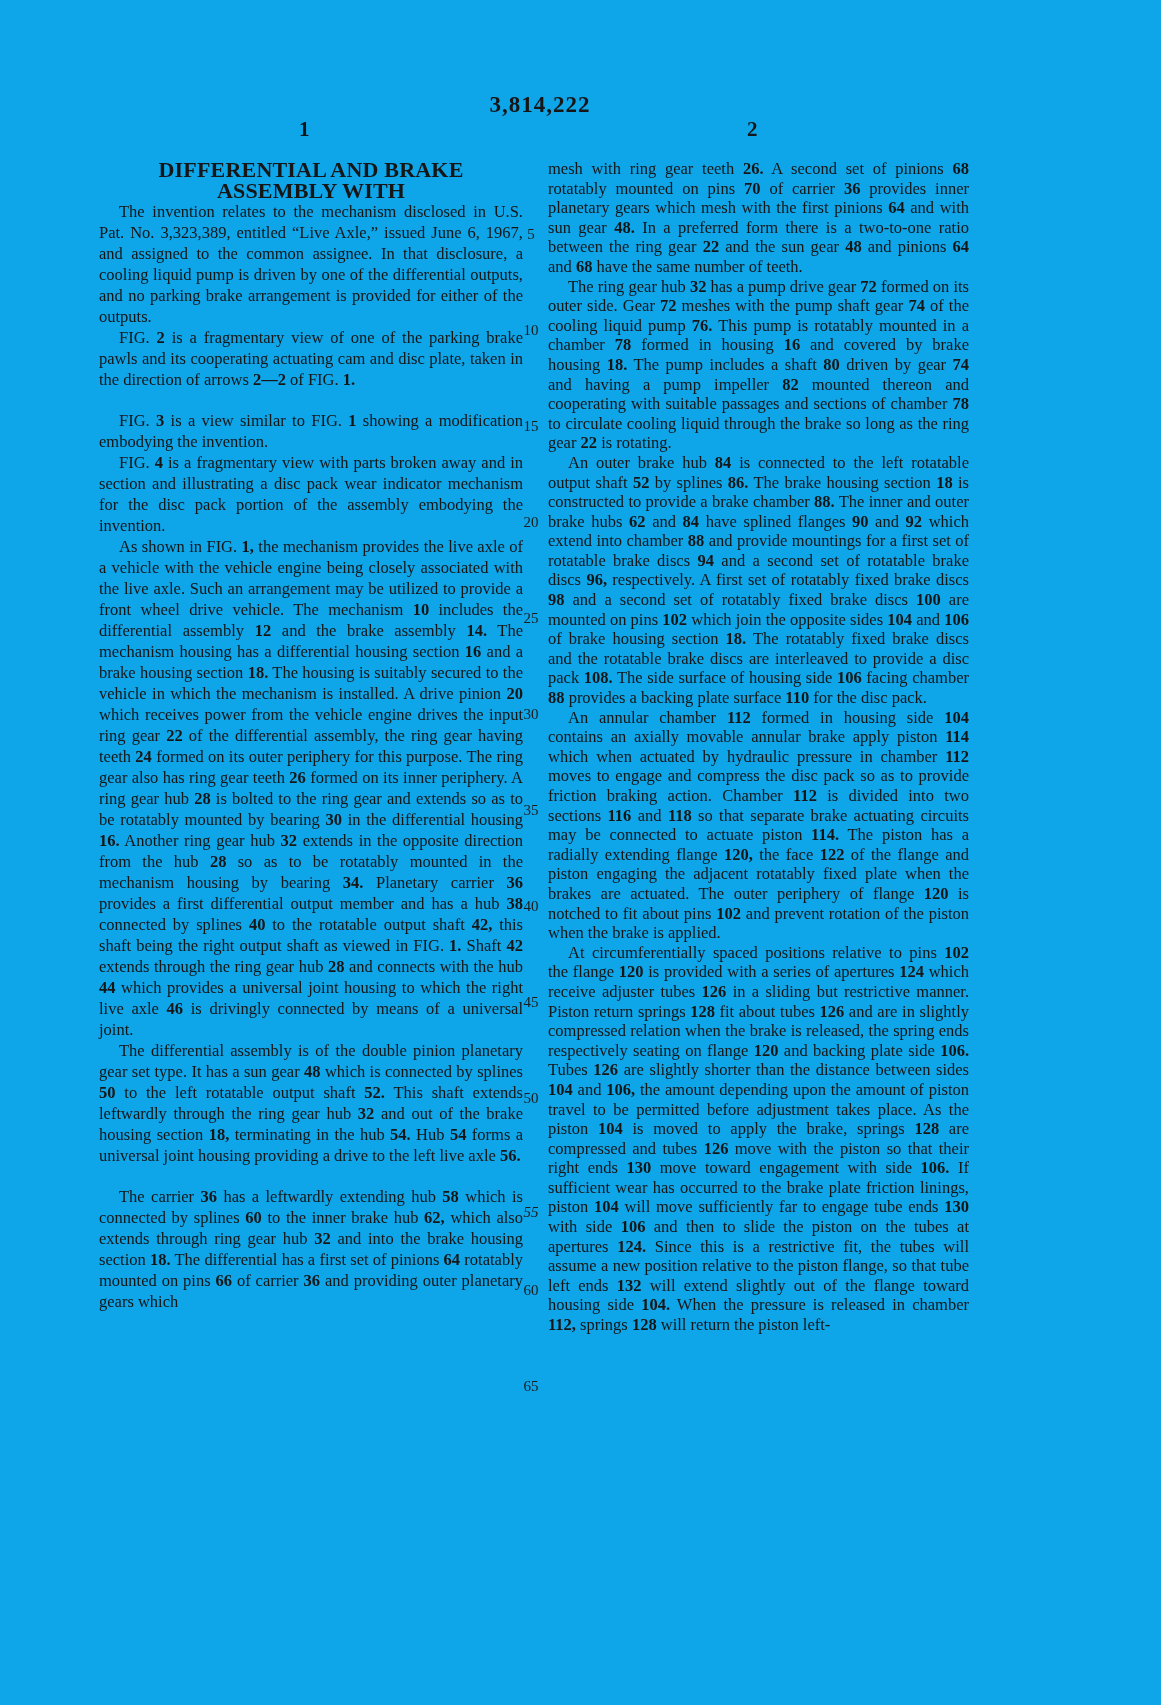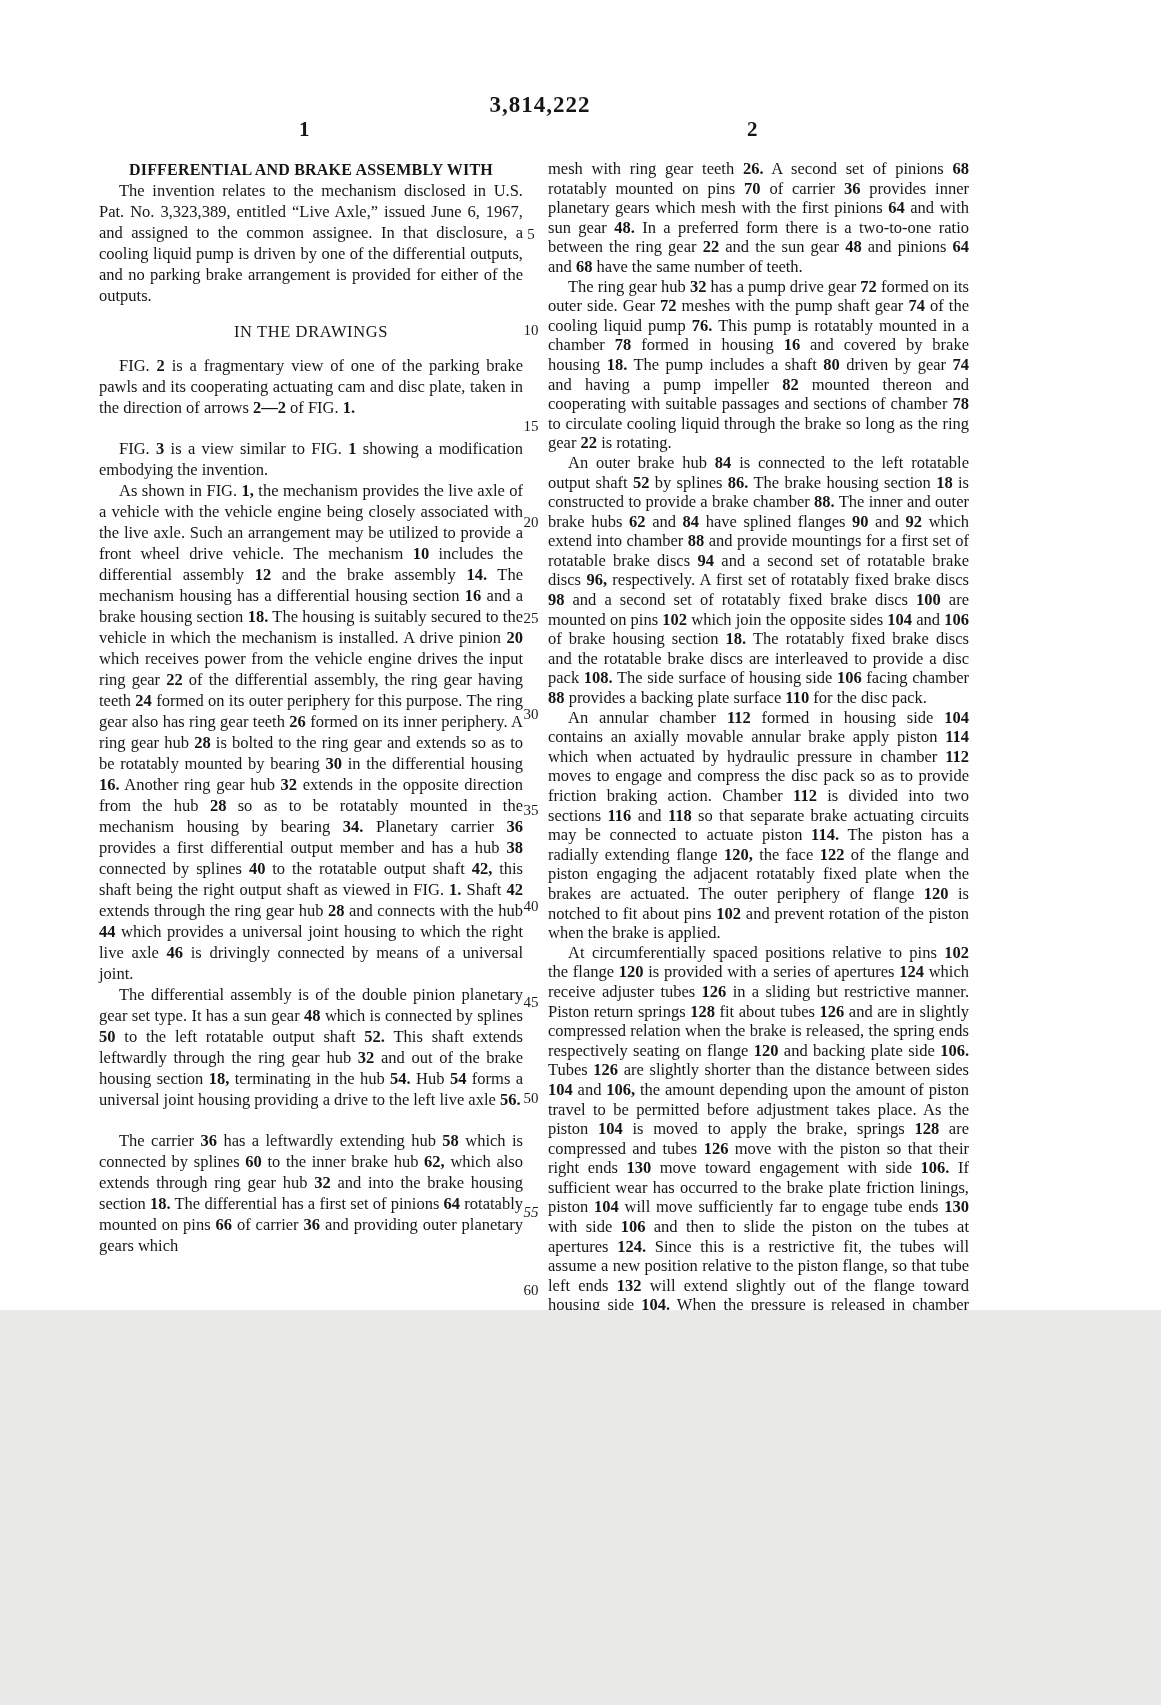--- a/index.html
+++ b/index.html
@@ -3,22 +3,22 @@
 <meta charset="utf-8">
 <style>
   html,body{margin:0;padding:0;}
   body{
     width:1161px;height:1705px;
     background:#e9e9e7;
     font-family:"Liberation Serif","DejaVu Serif",serif;
   }
   .page{
     position:relative;
-    width:1161px;height:1310px;
-    background:#ffffff;
+    width:1161px;height:1705px;
+    background:#0ea5e9;
     color:#161616;
     overflow:hidden;
   }
   .patent-number{
     position:absolute;top:92px;left:430px;width:220px;
     text-align:center;font-size:23px;font-weight:bold;letter-spacing:1px;
   }
   .colnum{
     position:absolute;top:117px;
     font-size:21px;font-weight:bold;
@@ -28,21 +28,21 @@
   .col{
     position:absolute;top:159px;
     text-align:justify;
     font-size:16.5px;
   }
   .col-left{left:99px;width:424px;line-height:21px;}
   .col-right{left:548px;width:421px;line-height:19.6px;}
   .blk{margin:0;}
   .blk.title-line{
     font-weight:bold;text-align:center;text-indent:0;
-    font-size:16px;line-height:21px;letter-spacing:0.2px;
+    font-size:22px;line-height:21px;letter-spacing:0.2px;
   }
   .blk.heading{
     text-align:center;text-indent:0;
     margin:15px 0 13px;letter-spacing:0.6px;
   }
   .blk.para{text-indent:20px;}
   .blk.para-flush{text-indent:0;}
   .blk.gap{height:20px;}
   .blk b{font-weight:bold;}
   .gutter{position:absolute;top:0;left:0;width:0;height:0;}
@@ -69,24 +69,24 @@
       <span class="linenum" style="top: 897px;">40</span>
       <span class="linenum" style="top: 993px;">45</span>
       <span class="linenum" style="top: 1089px;">50</span>
       <span class="linenum" style="top: 1203px; font-style: italic;">55</span>
       <span class="linenum" style="top: 1281px;">60</span>
       <span class="linenum" style="top: 1377px;">65</span>
     </div>
   <div class="col col-left">
       <div class="blk title-line">DIFFERENTIAL AND BRAKE ASSEMBLY WITH</div>
       <div class="blk para">The invention relates to the mechanism disclosed in U.S. Pat. No. 3,323,389, entitled “Live Axle,” issued June 6, 1967, and assigned to the common assignee. In that disclosure, a cooling liquid pump is driven by one of the differential outputs, and no parking brake arrangement is provided for either of the outputs.</div>
-      <div class="blk heading">IN THE DRAWINGS</div>
       <div class="blk para">FIG. <b>2</b> is a fragmentary view of one of the parking brake pawls and its cooperating actuating cam and disc plate, taken in the direction of arrows <b>2—2</b> of FIG. <b>1.</b></div>
       <div class="blk gap"></div>
       <div class="blk para">FIG. <b>3</b> is a view similar to FIG. <b>1</b> showing a modification embodying the invention.</div>
+      <div class="blk para">FIG. <b>4</b> is a fragmentary view with parts broken away and in section and illustrating a disc pack wear indicator mechanism for the disc pack portion of the assembly embodying the invention.</div>
       <div class="blk para">As shown in FIG. <b>1,</b> the mechanism provides the live axle of a vehicle with the vehicle engine being closely associated with the live axle. Such an arrangement may be utilized to provide a front wheel drive vehicle. The mechanism <b>10</b> includes the differential assembly <b>12</b> and the brake assembly <b>14.</b> The mechanism housing has a differential housing section <b>16</b> and a brake housing section <b>18.</b> The housing is suitably secured to the vehicle in which the mechanism is installed. A drive pinion <b>20</b> which receives power from the vehicle engine drives the input ring gear <b>22</b> of the differential assembly, the ring gear having teeth <b>24</b> formed on its outer periphery for this purpose. The ring gear also has ring gear teeth <b>26</b> formed on its inner periphery. A ring gear hub <b>28</b> is bolted to the ring gear and extends so as to be rotatably mounted by bearing <b>30</b> in the differential housing <b>16.</b> Another ring gear hub <b>32</b> extends in the opposite direction from the hub <b>28</b> so as to be rotatably mounted in the mechanism housing by bearing <b>34.</b> Planetary carrier <b>36</b> provides a first differential output member and has a hub <b>38</b> connected by splines <b>40</b> to the rotatable output shaft <b>42,</b> this shaft being the right output shaft as viewed in FIG. <b>1.</b> Shaft <b>42</b> extends through the ring gear hub <b>28</b> and connects with the hub <b>44</b> which provides a universal joint housing to which the right live axle <b>46</b> is drivingly connected by means of a universal joint.</div>
       <div class="blk para">The differential assembly is of the double pinion planetary gear set type. It has a sun gear <b>48</b> which is connected by splines <b>50</b> to the left rotatable output shaft <b>52.</b> This shaft extends leftwardly through the ring gear hub <b>32</b> and out of the brake housing section <b>18,</b> terminating in the hub <b>54.</b> Hub <b>54</b> forms a universal joint housing providing a drive to the left live axle <b>56.</b></div>
       <div class="blk gap"></div>
       <div class="blk para">The carrier <b>36</b> has a leftwardly extending hub <b>58</b> which is connected by splines <b>60</b> to the inner brake hub <b>62,</b> which also extends through ring gear hub <b>32</b> and into the brake housing section <b>18.</b> The differential has a first set of pinions <b>64</b> rotatably mounted on pins <b>66</b> of carrier <b>36</b> and providing outer planetary gears which</div>
     </div>
   <div class="col col-right">
       <div class="blk para-flush">mesh with ring gear teeth <b>26.</b> A second set of pinions <b>68</b> rotatably mounted on pins <b>70</b> of carrier <b>36</b> provides inner planetary gears which mesh with the first pinions <b>64</b> and with sun gear <b>48.</b> In a preferred form there is a two-to-one ratio between the ring gear <b>22</b> and the sun gear <b>48</b> and pinions <b>64</b> and <b>68</b> have the same number of teeth.</div>
       <div class="blk para">The ring gear hub <b>32</b> has a pump drive gear <b>72</b> formed on its outer side. Gear <b>72</b> meshes with the pump shaft gear <b>74</b> of the cooling liquid pump <b>76.</b> This pump is rotatably mounted in a chamber <b>78</b> formed in housing <b>16</b> and covered by brake housing <b>18.</b> The pump includes a shaft <b>80</b> driven by gear <b>74</b> and having a pump impeller <b>82</b> mounted thereon and cooperating with suitable passages and sections of chamber <b>78</b> to circulate cooling liquid through the brake so long as the ring gear <b>22</b> is rotating.</div>
       <div class="blk para">An outer brake hub <b>84</b> is connected to the left rotatable output shaft <b>52</b> by splines <b>86.</b> The brake housing section <b>18</b> is constructed to provide a brake chamber <b>88.</b> The inner and outer brake hubs <b>62</b> and <b>84</b> have splined flanges <b>90</b> and <b>92</b> which extend into chamber <b>88</b> and provide mountings for a first set of rotatable brake discs <b>94</b> and a second set of rotatable brake discs <b>96,</b> respectively. A first set of rotatably fixed brake discs <b>98</b> and a second set of rotatably fixed brake discs <b>100</b> are mounted on pins <b>102</b> which join the opposite sides <b>104</b> and <b>106</b> of brake housing section <b>18.</b> The rotatably fixed brake discs and the rotatable brake discs are interleaved to provide a disc pack <b>108.</b> The side surface of housing side <b>106</b> facing chamber <b>88</b> provides a backing plate surface <b>110</b> for the disc pack.</div>
       <div class="blk para">An annular chamber <b>112</b> formed in housing side <b>104</b> contains an axially movable annular brake apply piston <b>114</b> which when actuated by hydraulic pressure in chamber <b>112</b> moves to engage and compress the disc pack so as to provide friction braking action. Chamber <b>112</b> is divided into two sections <b>116</b> and <b>118</b> so that separate brake actuating circuits may be connected to actuate piston <b>114.</b> The piston has a radially extending flange <b>120,</b> the face <b>122</b> of the flange and piston engaging the adjacent rotatably fixed plate when the brakes are actuated. The outer periphery of flange <b>120</b> is notched to fit about pins <b>102</b> and prevent rotation of the piston when the brake is applied.</div>

